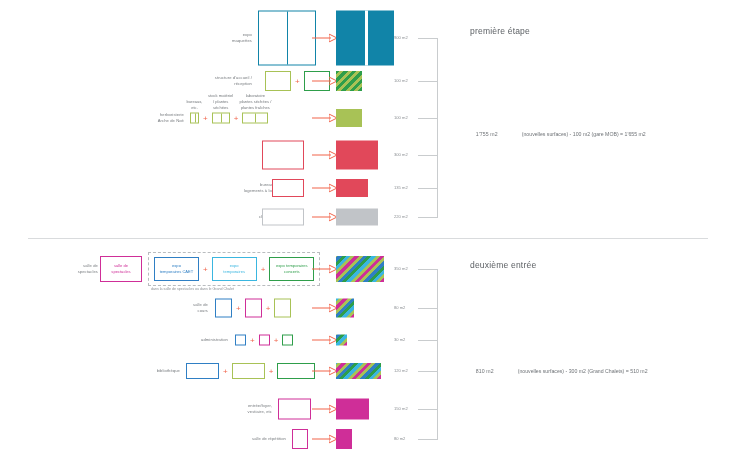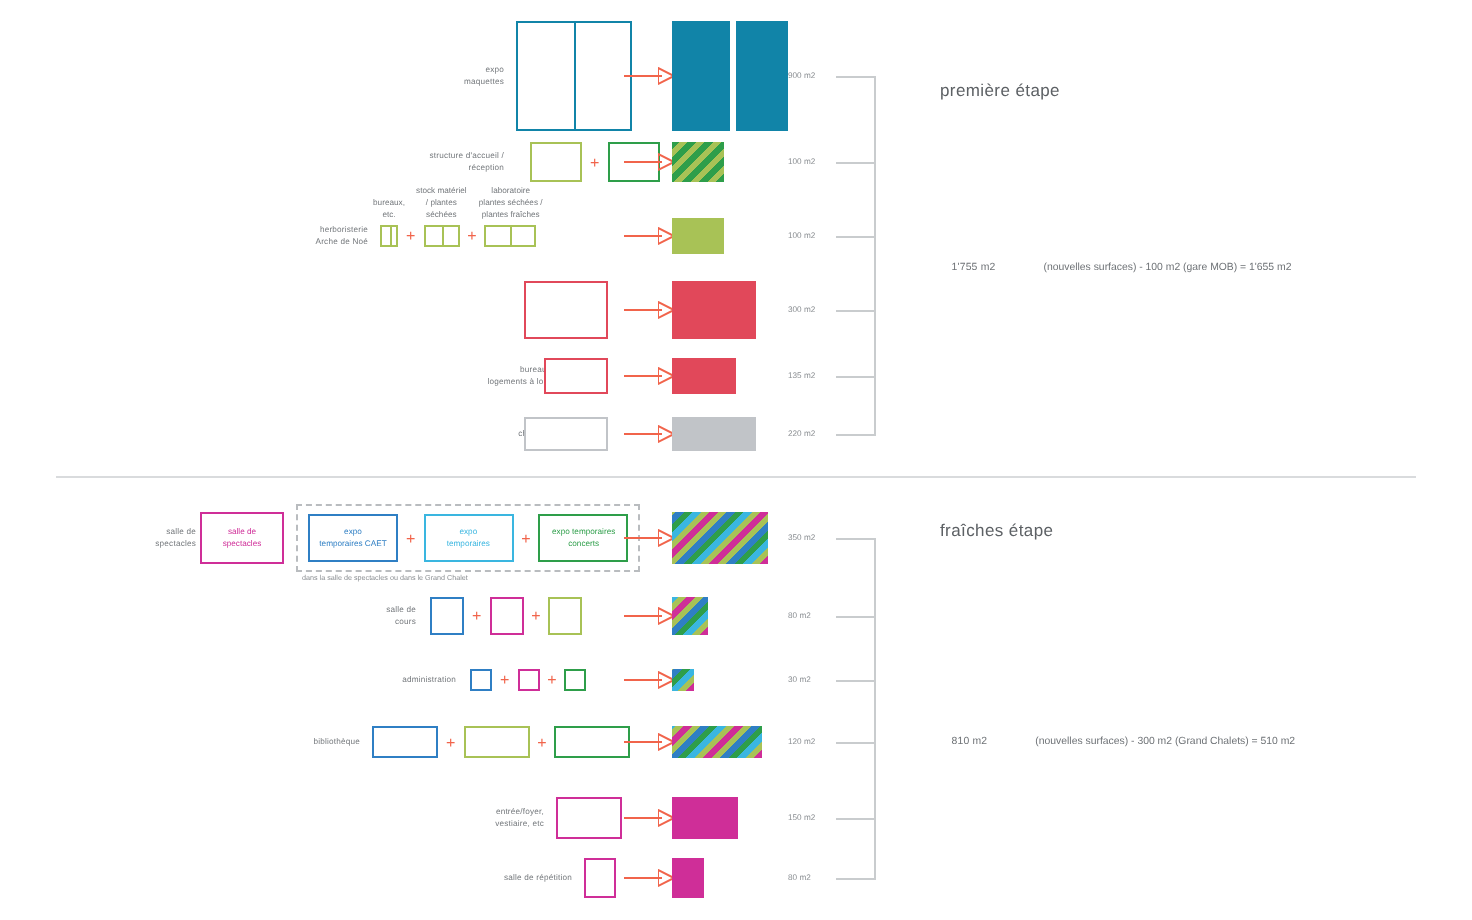--- a/index.html
+++ b/index.html
@@ -70,22 +70,22 @@
     position:absolute; top:100%; left:2px; margin-top:2px;
     font-size:3.6px; color:#8b8f93; white-space:nowrap;
   }
 </style>
 </head>
 <body>
 
 <div class="stage">
   <div class="divider" style="top:238px"></div>
 
-  <div class="stageTitle" style="left:470px; top:40px">première étape</div>
-  <div class="stageTitle" style="left:470px; top:260px">fraîches étape</div>
+  <div class="stageTitle" style="left:470px; top:26px">première étape</div>
+  <div class="stageTitle" style="left:470px; top:260px">deuxième entrée</div>
 
   <div class="summary" style="left:470px; top:125px">
     <span class="val">1'755 m2</span><span class="det">(nouvelles surfaces) - 100 m2 (gare MOB) = 1'655 m2</span>
   </div>
   <div class="summary" style="left:470px; top:362px">
     <span class="val">810 m2</span><span class="det">(nouvelles surfaces) - 300 m2 (Grand Chalets) = 510 m2</span>
   </div>
 
   <div id="rows-one">
       <div class="row" style="left: 0px; top: 10px; height: 56px; width: 736px;">

